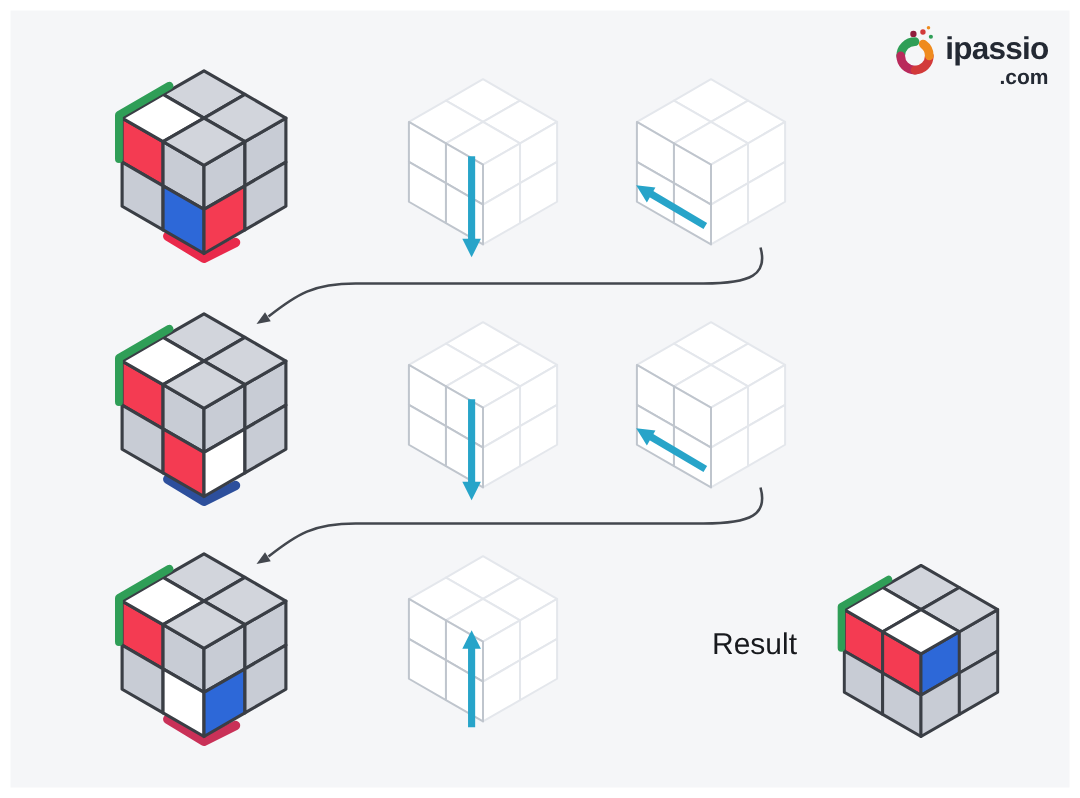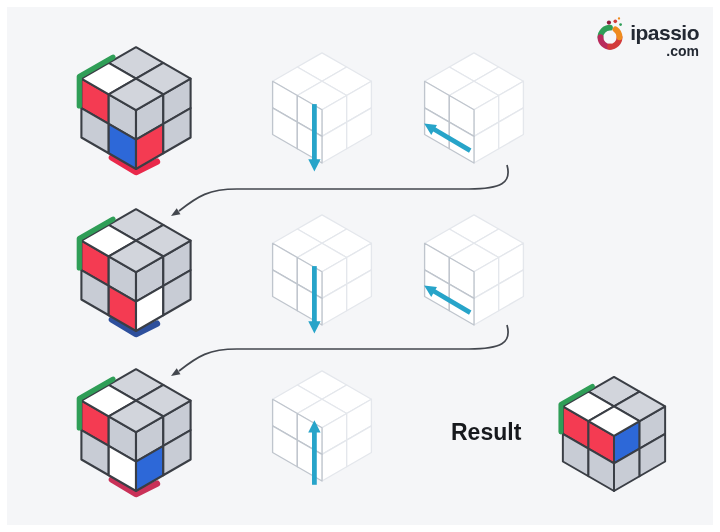--- a/index.html
+++ b/index.html
@@ -5,22 +5,22 @@
   html,body{margin:0;padding:0;}
   body{font-family:"Liberation Sans", sans-serif;background:#ffffff;}
   .frame{position:relative;width:720px;height:532px;box-sizing:border-box;
          background:#f5f6f8;border:7px solid #ffffff;overflow:hidden;}
   .cube{position:absolute;}
   .cube svg{display:block;width:100%;height:auto;}
   .logo{position:absolute;top:8px;right:14px;display:flex;align-items:flex-start;gap:4px;}
   .logo .brand-col{display:flex;flex-direction:column;align-items:flex-end;line-height:1;}
   .brand{font-size:21px;font-weight:700;color:#232933;letter-spacing:-0.5px;margin-top:7px;}
   .tld{font-size:14px;font-weight:700;color:#232933;margin-top:1px;}
-  .result-label{position:absolute;left:444px;top:412px;width:104px;
-                font-size:23px;font-weight:700;color:#17191d;}
+  .result-label{position:absolute;left:444px;top:412px;width:104px;text-align:center;
+                font-size:20px;font-weight:400;color:#17191d;}
   .connector{position:absolute;}
 </style>
 </head>
 <body>
 
 <div class="frame">
 
   <div class="logo">
     <svg width="32" height="36" viewBox="0 0 30 34">
       <path d="M15,12 A9 9 0 0 0 6,21" fill="none" stroke="#2f9e57" stroke-width="5.5" stroke-linecap="round"></path>

